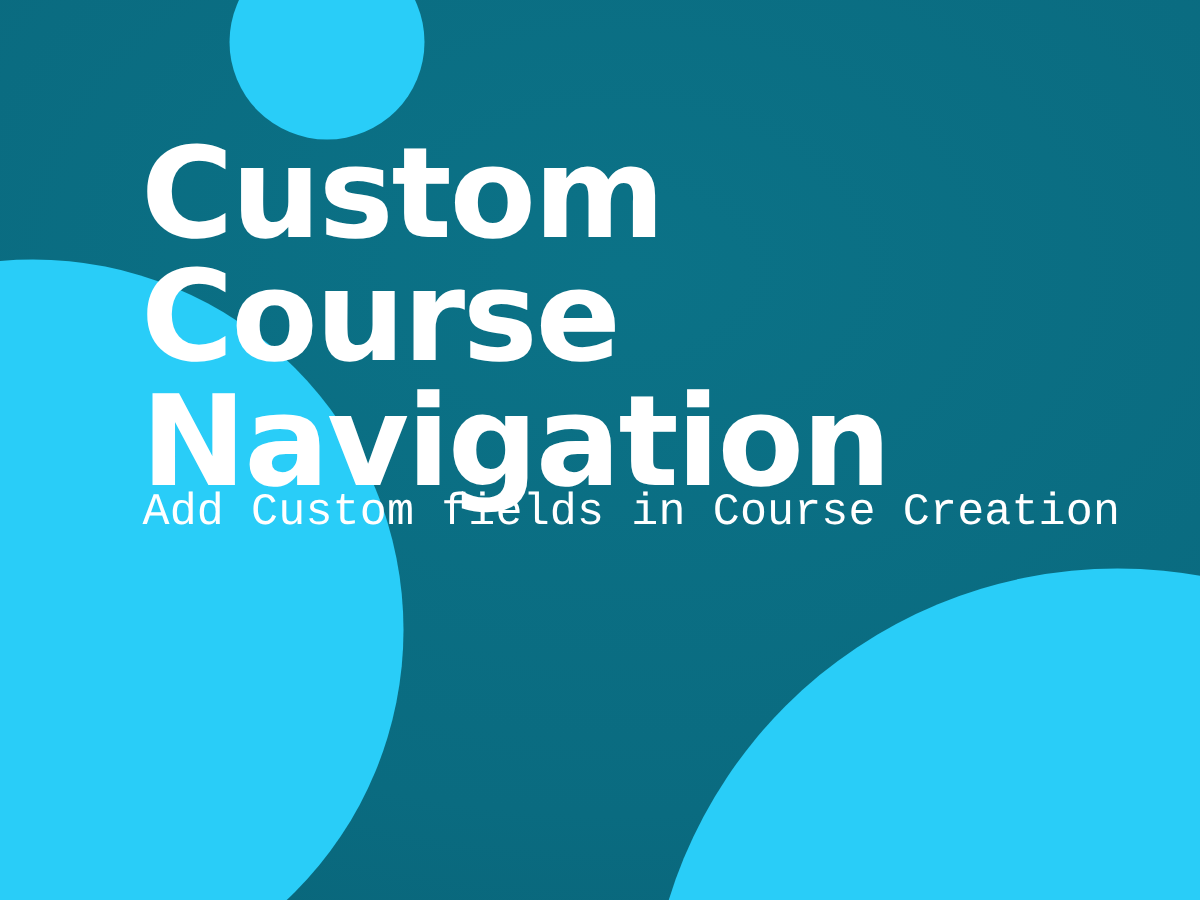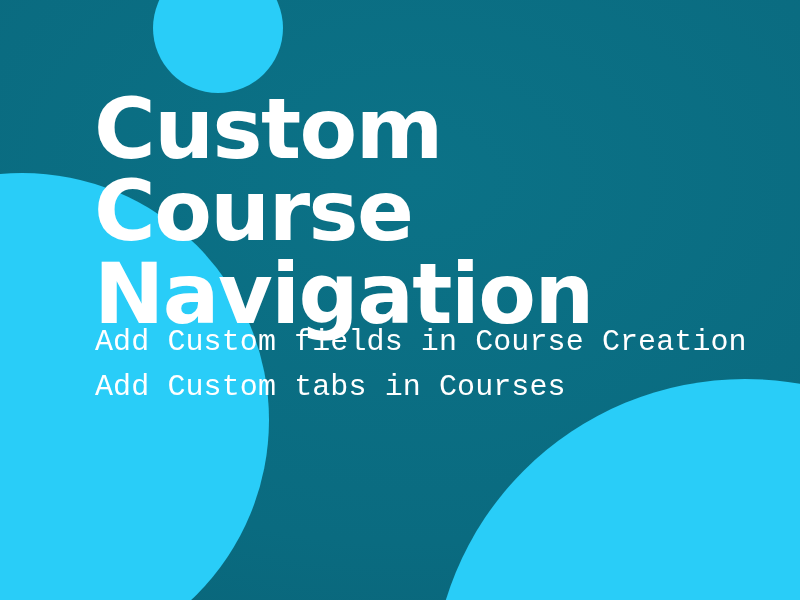--- a/index.html
+++ b/index.html
@@ -99,17 +99,16 @@
   <div class="circle" id="circle-left"></div>
   <div class="circle" id="circle-right"></div>
 
   <div class="content">
 
     <h1 id="page-title">Custom Course
 Navigation</h1>
 
     <ul id="bullet-list">
       <li class="bullet-item">Add Custom fields in Course Creation</li>
-      <li class="bullet-item">Add Custom tabs in Courses</li>
     </ul>
 
   </div>
 </div>
 
 </body></html>

